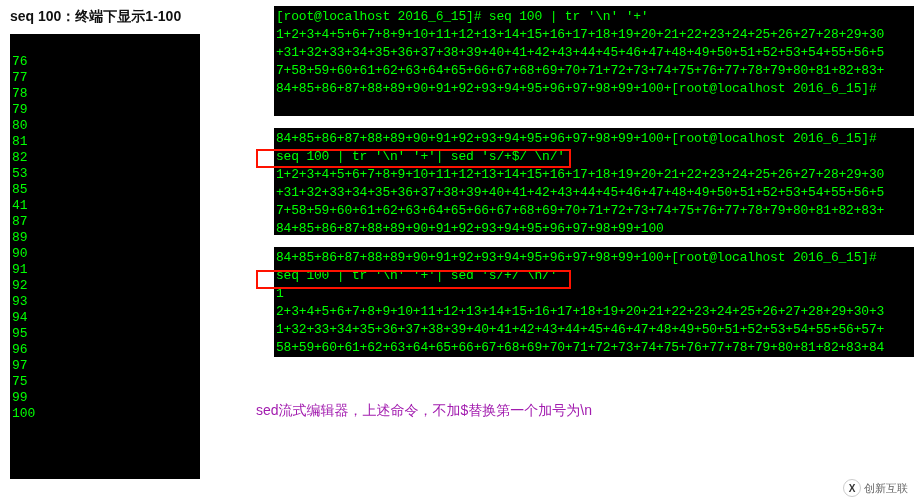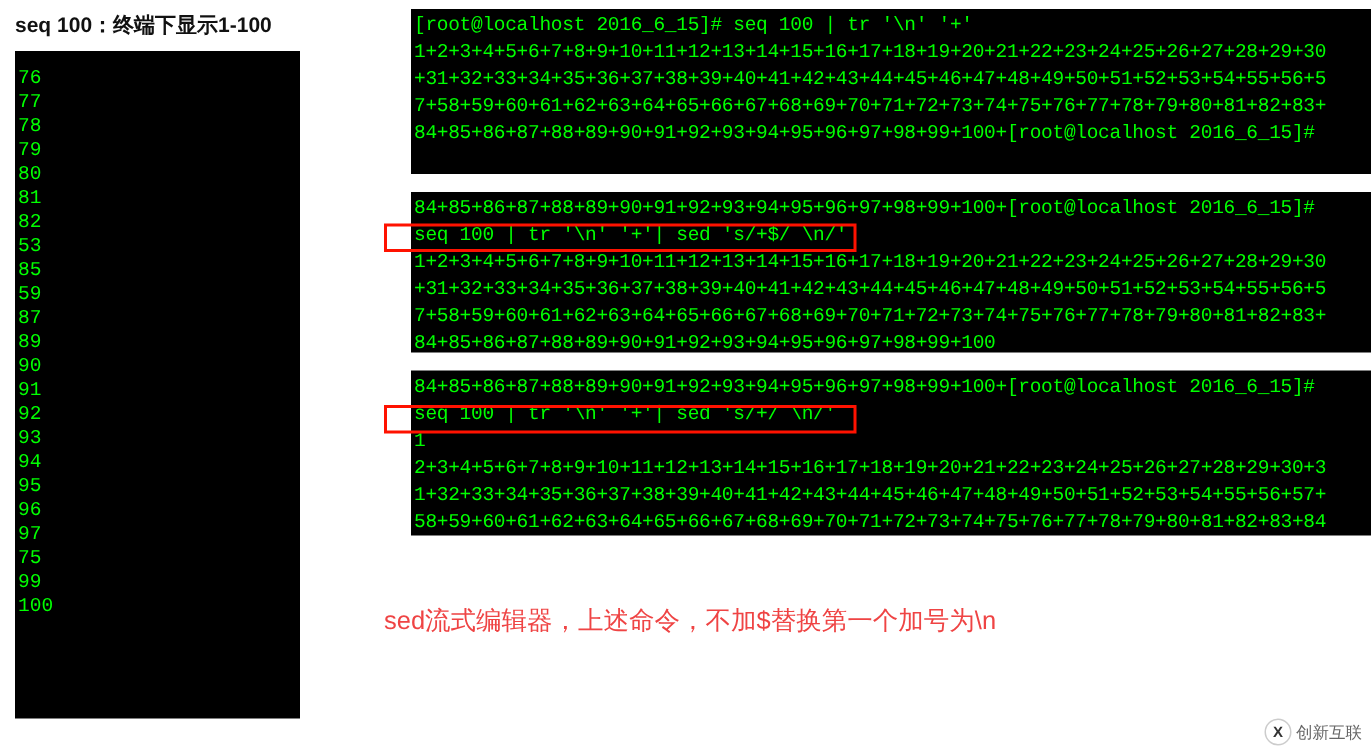--- a/index.html
+++ b/index.html
@@ -20,21 +20,21 @@
     .heading-seq {
       font-size: 14px;
       color: #111;
       font-weight: bold;
       margin-bottom: 8px;
     }
     .terminal-narrow {
       width: 190px;
       height: 445px;
       background: #000000;
-      padding: 10px 2px;
+      padding: 20px 2px;
       font-family: "Consolas", "Courier New", monospace;
       font-size: 13px;
       line-height: 16px;
       overflow: hidden;
     }
     .num { color: #00ff00; display: block; }
     .prompt-bottom {
       color: #00ff00;
       display: block;
       white-space: nowrap;
@@ -72,22 +72,22 @@
       position: absolute;
       background: transparent;
       pointer-events: none;
     }
     .red-box-2 { left: 256px; top: 149px; width: 315px; height: 19px; }
     .red-box-3 { left: 256px; top: 270px; width: 315px; height: 19px; }
     .comment-text {
       position: absolute;
       left: 256px;
       top: 402px;
-      font-size: 17px;
-      color: #ef4444;
+      font-size: 14px;
+      color: #a21caf;
     }
     .watermark {
       position: absolute;
       right: 6px;
       bottom: 6px;
       display: flex;
       align-items: center;
       gap: 3px;
       font-size: 11px;
       color: #666;
@@ -115,21 +115,21 @@
   <div class="terminal-narrow">
     <span class="num">76</span>
     <span class="num">77</span>
     <span class="num">78</span>
     <span class="num">79</span>
     <span class="num">80</span>
     <span class="num">81</span>
     <span class="num">82</span>
     <span class="num">53</span>
     <span class="num">85</span>
-    <span class="num">59</span>
+    <span class="num">41</span>
     <span class="num">87</span>
     <span class="num">89</span>
     <span class="num">90</span>
     <span class="num">91</span>
     <span class="num">92</span>
     <span class="num">93</span>
     <span class="num">94</span>
     <span class="num">95</span>
     <span class="num">96</span>
     <span class="num">97</span>

